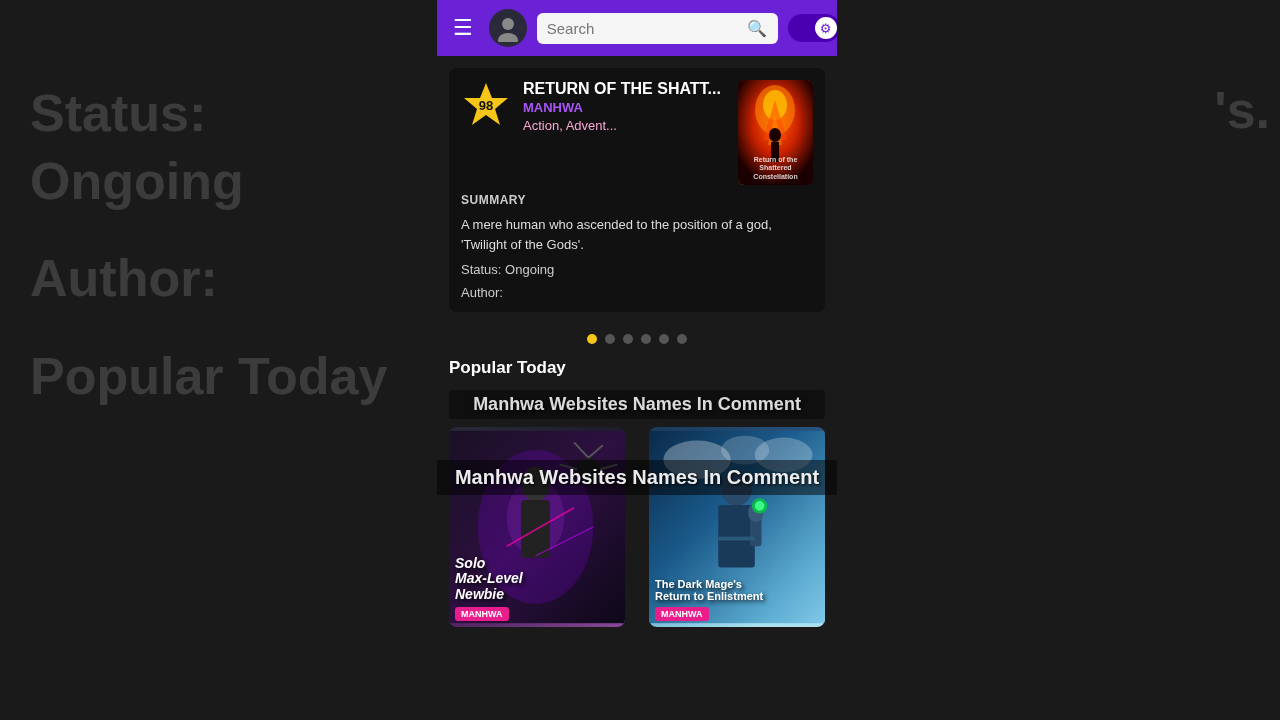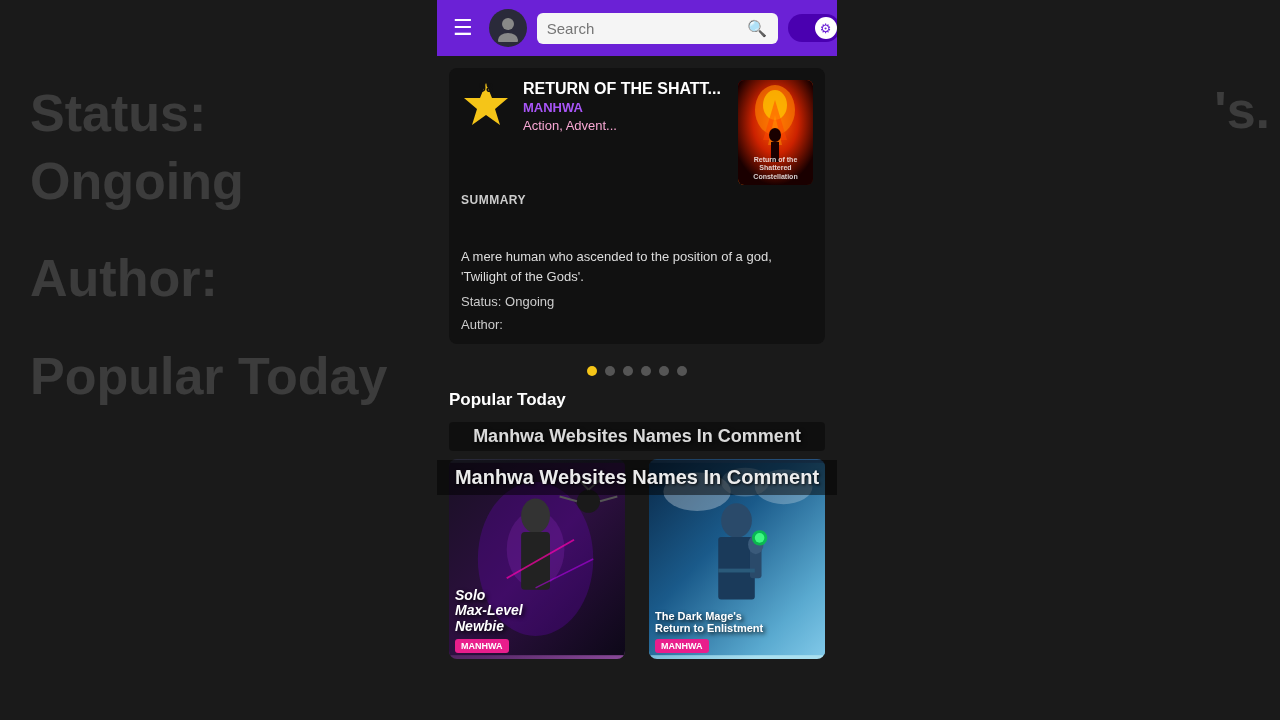--- a/index.html
+++ b/index.html
@@ -187,21 +187,20 @@
     .summary-label {
       font-size: 12px;
       font-weight: bold;
       color: #ccc;
       letter-spacing: 0.5px;
     }
     .summary-text {
       font-size: 13px;
       color: #ddd;
       line-height: 1.5;
-      margin-top: 32px;
     }
     .status-text {
       font-size: 13px;
       color: #ccc;
     }
     .author-text {
       font-size: 13px;
       color: #ccc;
     }
 
@@ -329,21 +328,21 @@
         <span class="toggle-gear">⚙</span>
       </div>
     </div>
   </div>
 
   <div class="featured-section">
     <div class="featured-card">
 
       <div class="featured-header">
 
-        <div style="position:relative;width:50px;height:50px;flex-shrink:0;display:flex;align-items:flex-start;justify-content:center;">
+        <div style="position:relative;width:50px;height:50px;flex-shrink:0;display:flex;align-items:center;justify-content:center;">
           <svg width="50" height="50" viewBox="0 0 50 50">
             <polygon points="25,3 31,18 47,18 34,29 39,45 25,35 11,45 16,29 3,18 19,18" fill="#f5c518"></polygon>
           </svg>
           <span style="position:absolute;font-size:13px;font-weight:bold;color:#111;z-index:2;">98</span>
         </div>
 
         <div class="featured-info">
           <div class="featured-title">RETURN OF THE SHATT...</div>
           <div class="featured-type">MANHWA</div>
           <div class="featured-genres">Action, Advent...</div>

